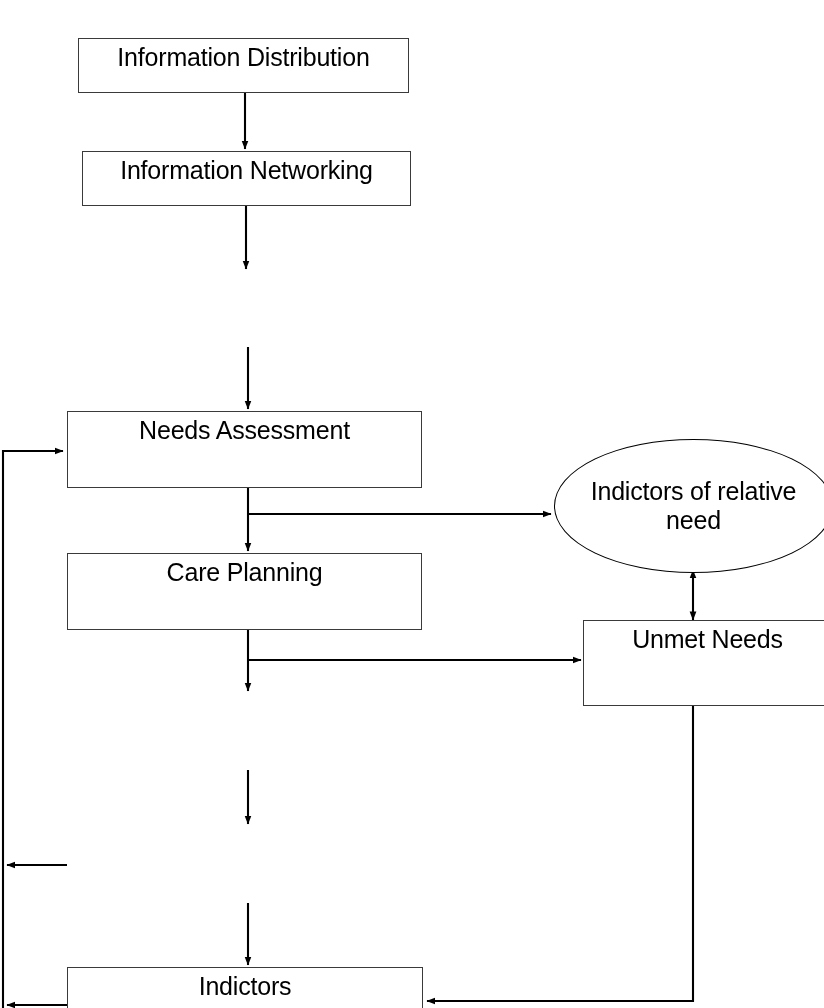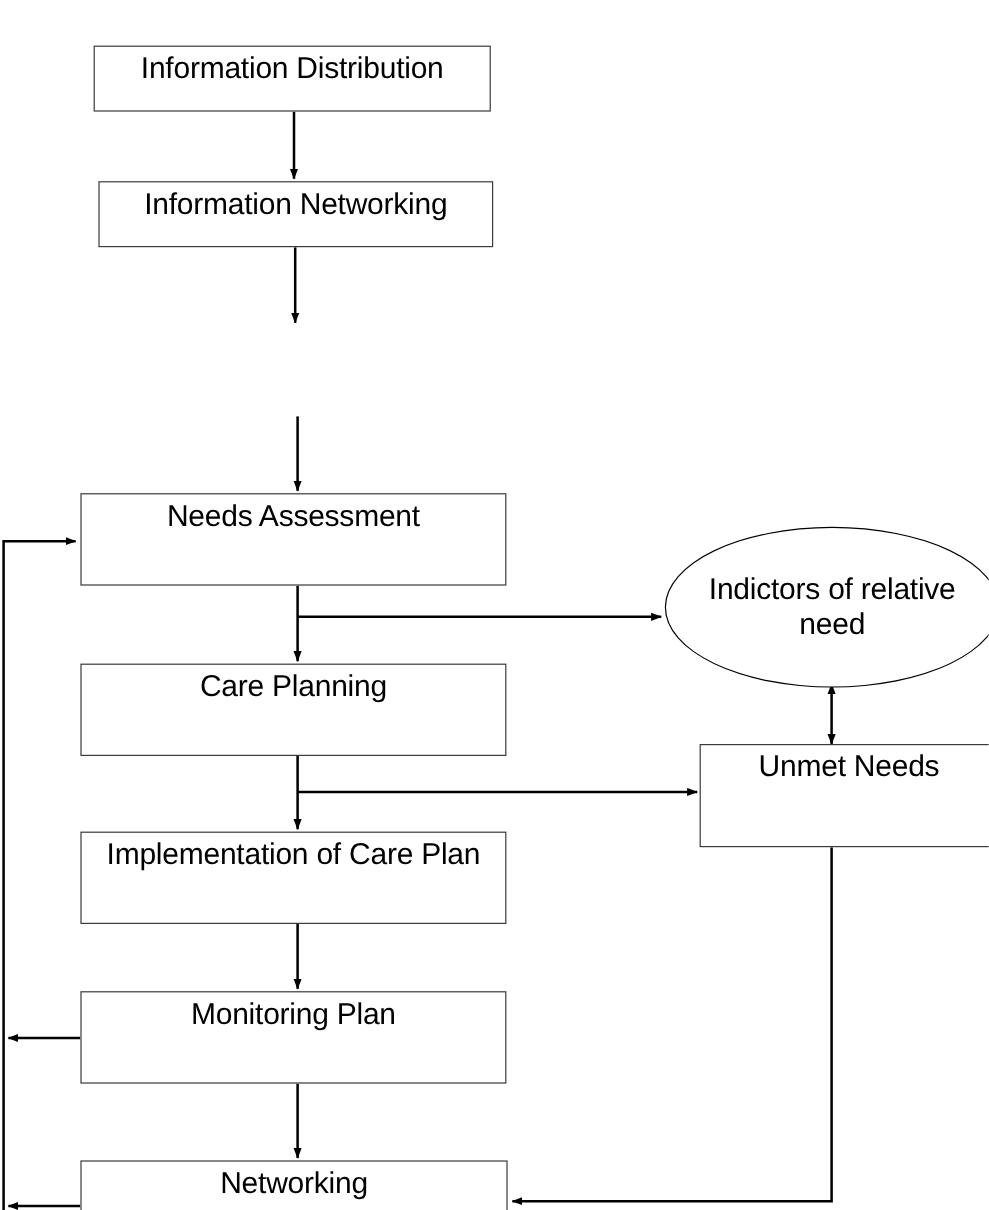--- a/index.html
+++ b/index.html
@@ -130,30 +130,24 @@
 
 
   <div class="node-box" style="left:67px; top:375px; width:355px; height:77px;">
     <span>Needs Assessment</span>
   </div>
 
   <div class="node-box" style="left:67px; top:517px; width:355px; height:77px;">
     <span>Care Planning</span>
   </div>
 
-  <div class="node-box" style="left:67px; top:657px; width:355px; height:77px;">
-    <span>Implementation of Care Plan</span>
-  </div>
 
-  <div class="node-box" style="left:67px; top:790px; width:355px; height:77px;">
-    <span>Monitoring Plan</span>
-  </div>
 
   <div class="node-box" style="left:67px; top:931px; width:356px; height:90px;">
-    <span>Networking</span>
+    <span>Indictors</span>
   </div>
 
   <div class="node-ellipse" style="left:554px; top:403px; width:279px; height:134px;">
     <span>Indictors of relative need</span>
   </div>
 
   <div class="node-box" style="left:583px; top:584px; width:249px; height:86px;">
     <span>Unmet Needs</span>
   </div>
 

